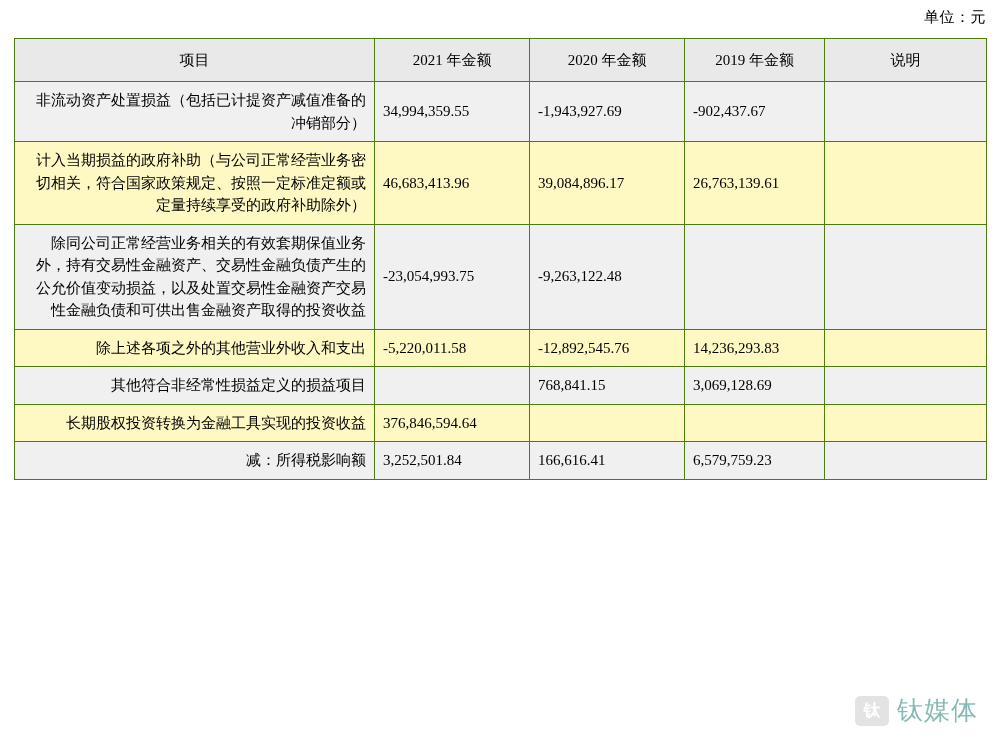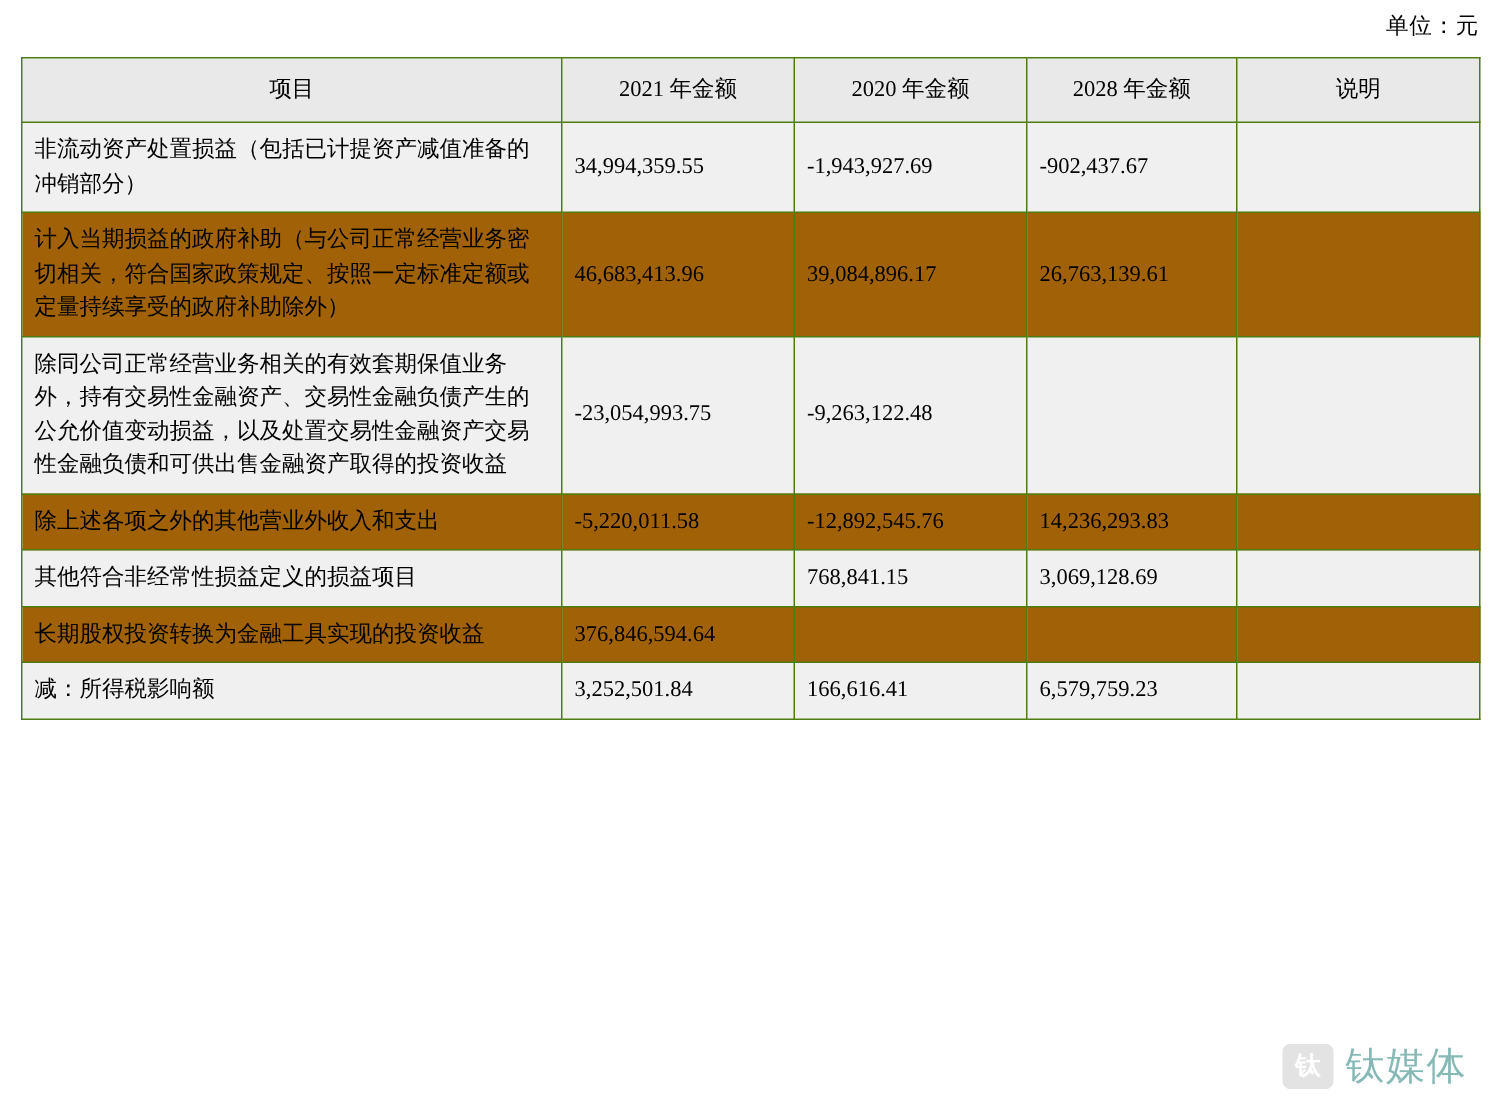--- a/index.html
+++ b/index.html
@@ -50,37 +50,37 @@
     height: 28px;
     font-size: 15px;
   }
   col.c-item { width: 360px; }
   col.c-y2021 { width: 155px; }
   col.c-y2020 { width: 155px; }
   col.c-y2019 { width: 140px; }
   col.c-note { width: 162px; }
 
   td.item {
-    text-align: left;
+    text-align: right;
     font-size: 15px;
   }
   td.num {
     text-align: left;
     font-size: 15px;
     white-space: nowrap;
   }
   td.note {
     text-align: center;
     font-size: 15px;
   }
   tr.shade td {
     background: #f0f0f0;
   }
   tr.plain td {
-    background: #a16207;
+    background: #fef9c3;
   }
   td.indent {
     padding-left: 34px;
   }
   .watermark {
     position: absolute;
     right: 22px;
     bottom: 14px;
     display: flex;
     align-items: center;
@@ -121,21 +121,21 @@
       <col class="c-y2021">
       <col class="c-y2020">
       <col class="c-y2019">
       <col class="c-note">
     </colgroup>
     <thead>
       <tr>
         <th>项目</th>
         <th>2021 年金额</th>
         <th>2020 年金额</th>
-        <th>2028 年金额</th>
+        <th>2019 年金额</th>
         <th>说明</th>
       </tr>
     </thead>
     <tbody>
       <tr class="shade">
         <td class="item">非流动资产处置损益（包括已计提资产减值准备的冲销部分）</td>
         <td class="num">34,994,359.55</td>
         <td class="num">-1,943,927.69</td>
         <td class="num">-902,437.67</td>
         <td class="note"></td>

